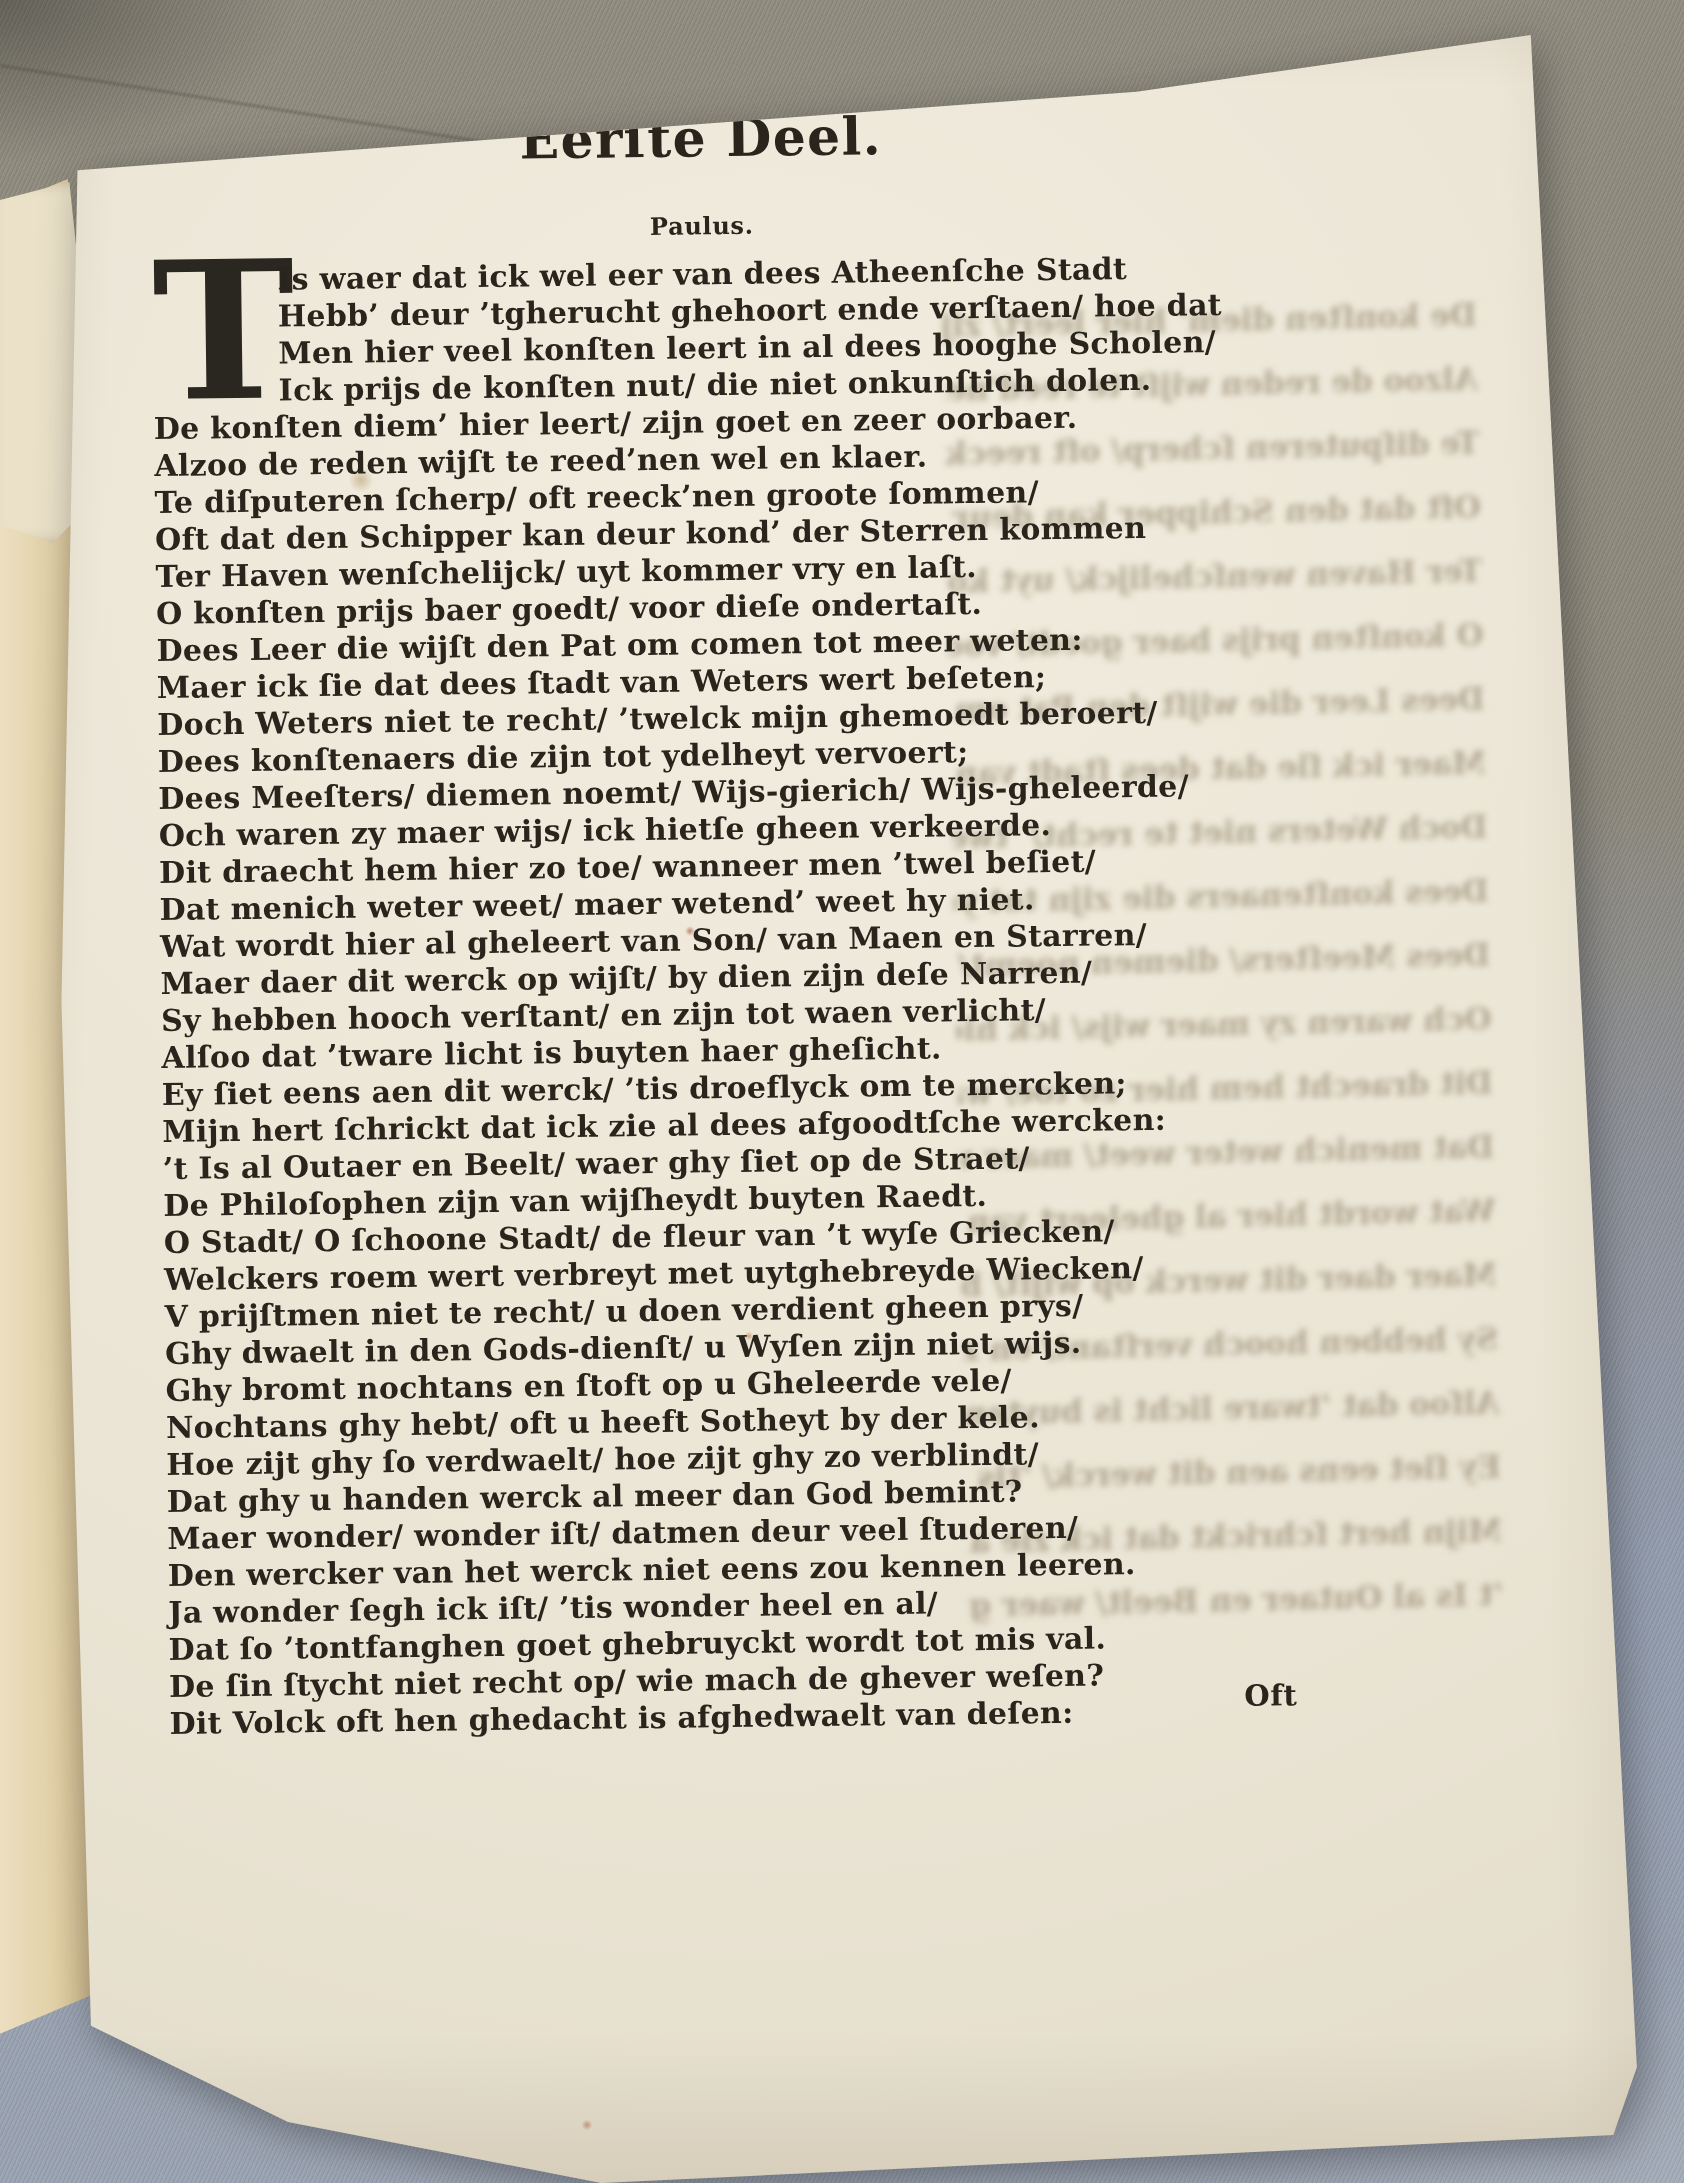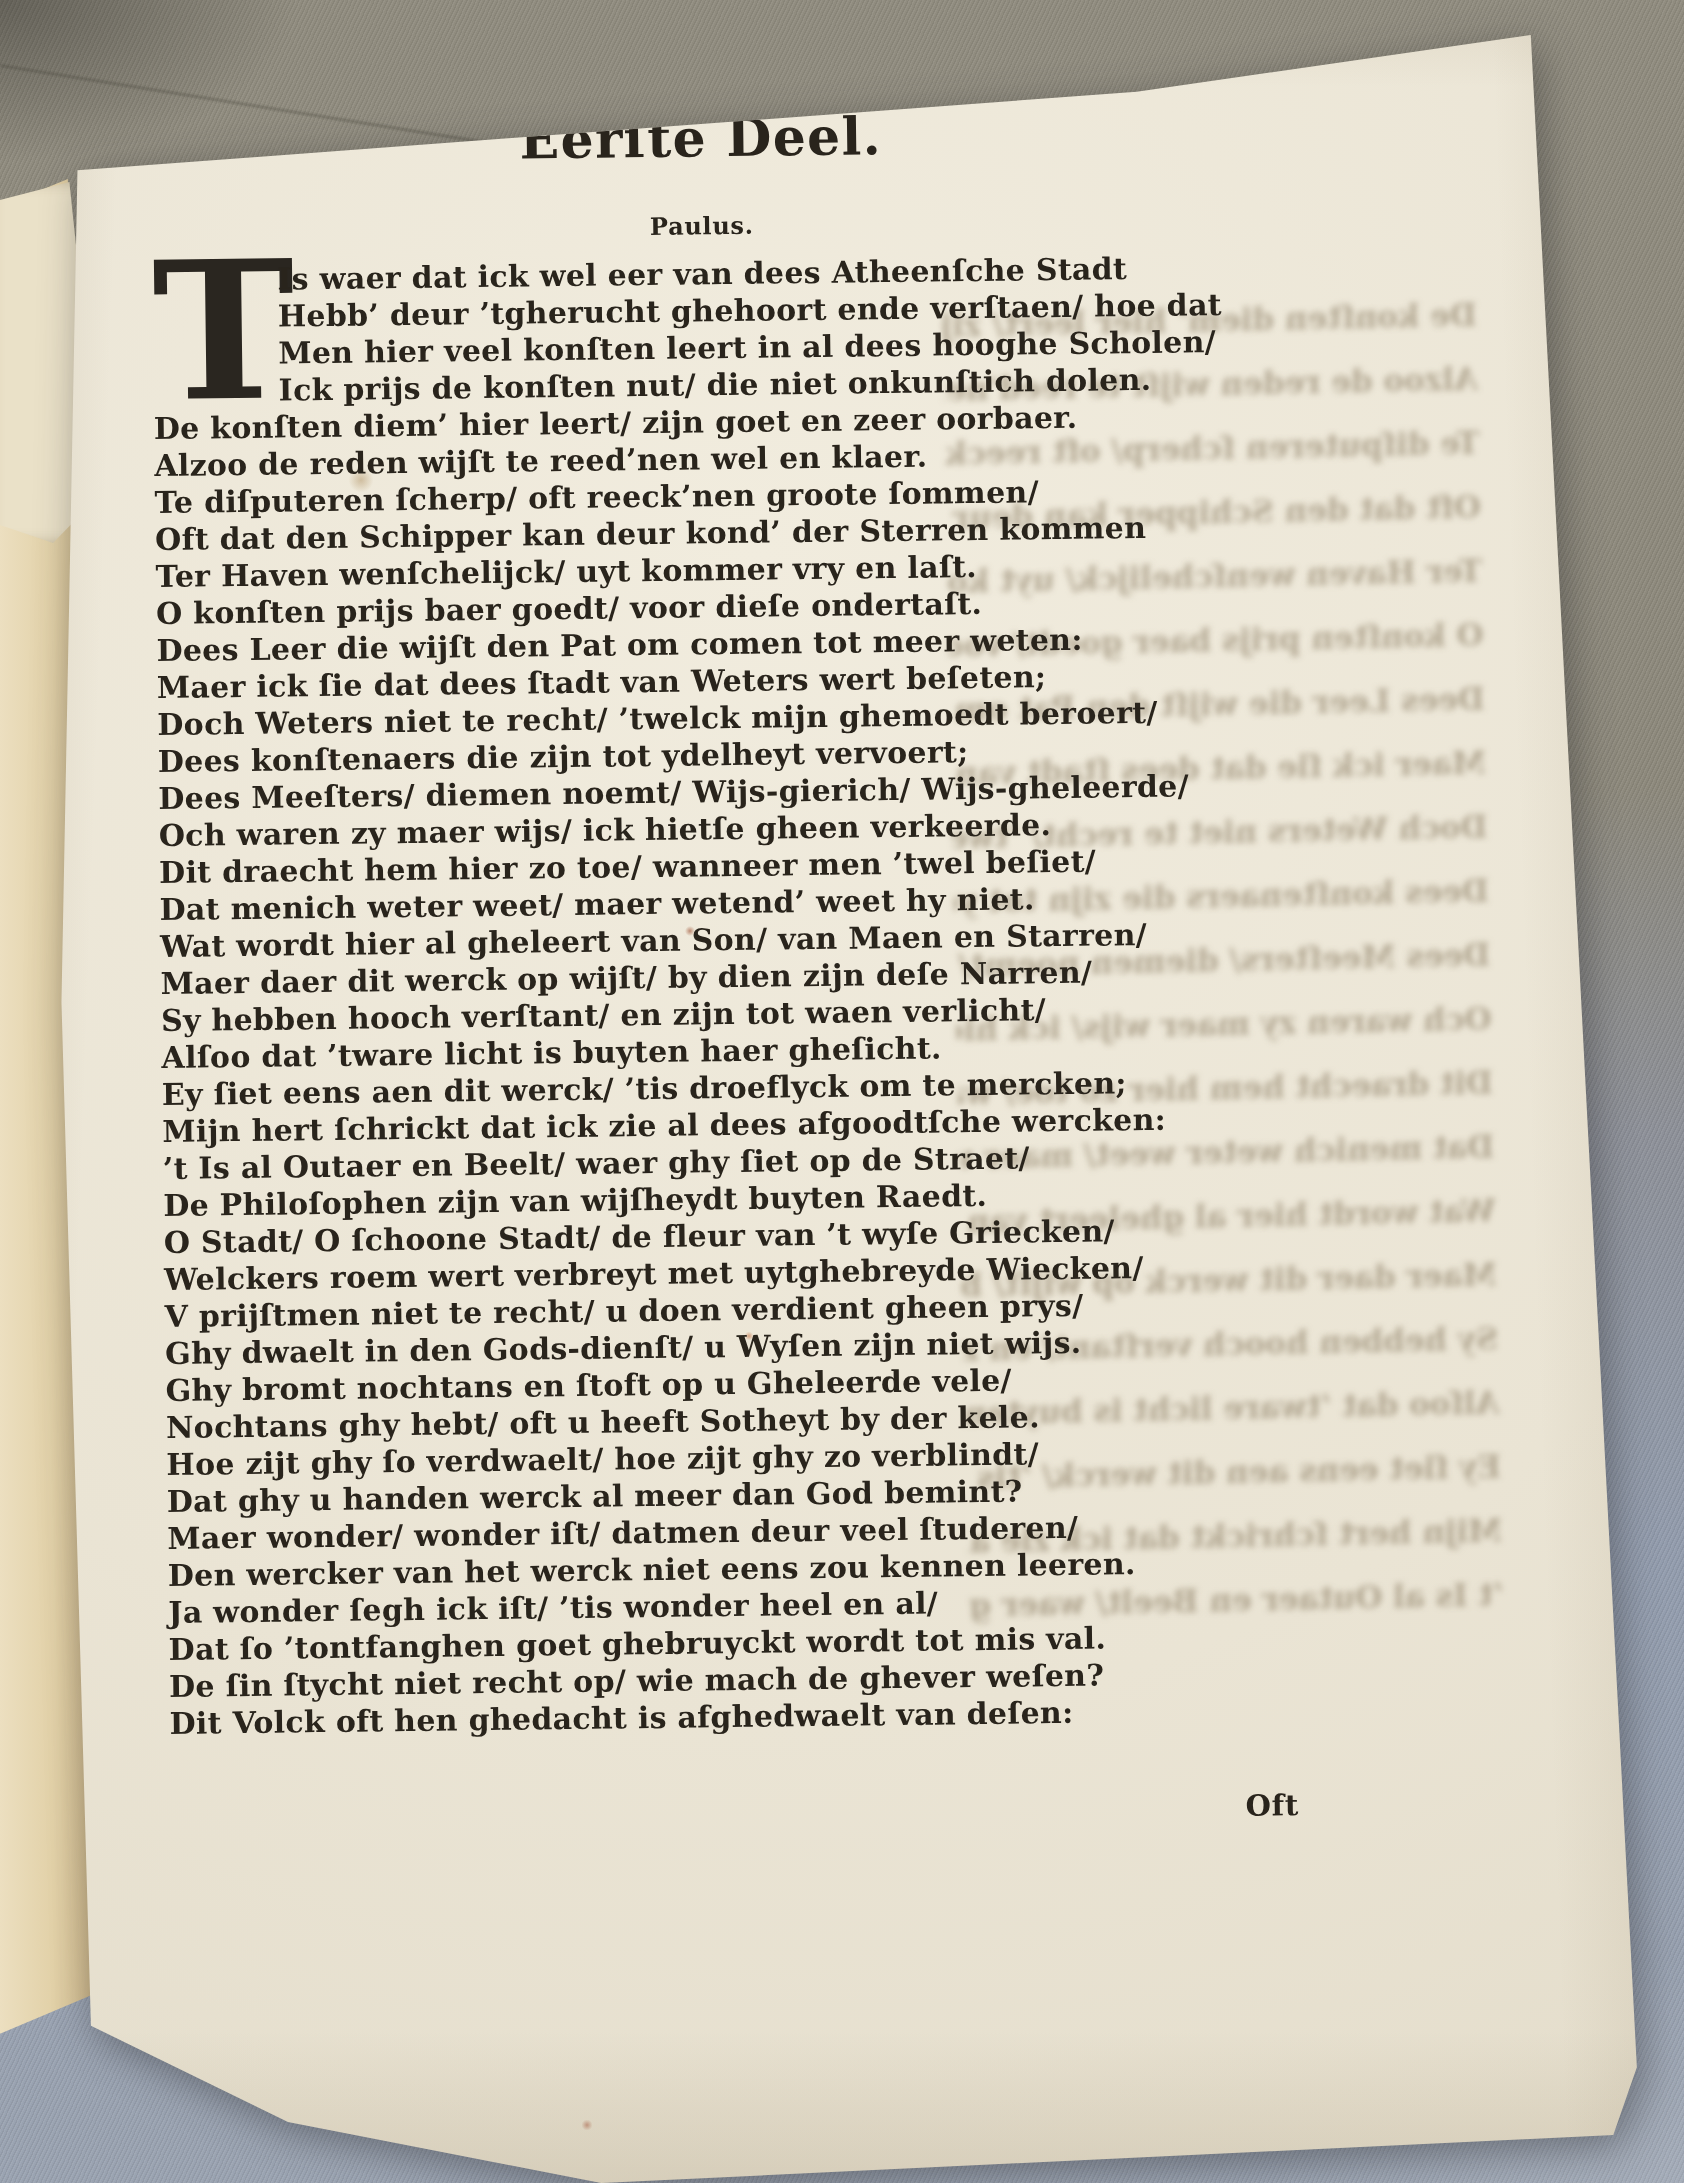--- a/index.html
+++ b/index.html
@@ -42,21 +42,21 @@
   .title{position:absolute;left:495px;top:114px;width:415px;text-align:center;
     font-size:52px;letter-spacing:1.3px;}
   .speaker{position:absolute;left:495px;top:218px;width:415px;text-align:center;
     font-size:24px;letter-spacing:0.7px;}
   .verse{position:absolute;left:152px;top:262px;width:1097px;
     font-size:30px;line-height:37px;letter-spacing:0.3px;white-space:nowrap;}
   .verse .line{height:37px;}
   .dropcap{float:left;width:112px;height:140px;margin:2.7px 13.4px 0 0;
     font-size:191px;line-height:134px;text-align:left;color:#2a2620;}
   .opening{overflow:visible;}
-  .catchword{position:absolute;left:1227px;top:1802px;font-size:29px;letter-spacing:0.7px;}
+  .catchword{position:absolute;left:1227px;top:1692px;font-size:29px;letter-spacing:0.7px;}
 </style>
 </head>
 <body>
 
 <div class="photo">
   <div class="seam"></div>
   <div class="underpages"></div>
   <div class="flap"></div>
 
   <div class="page-wrap">

